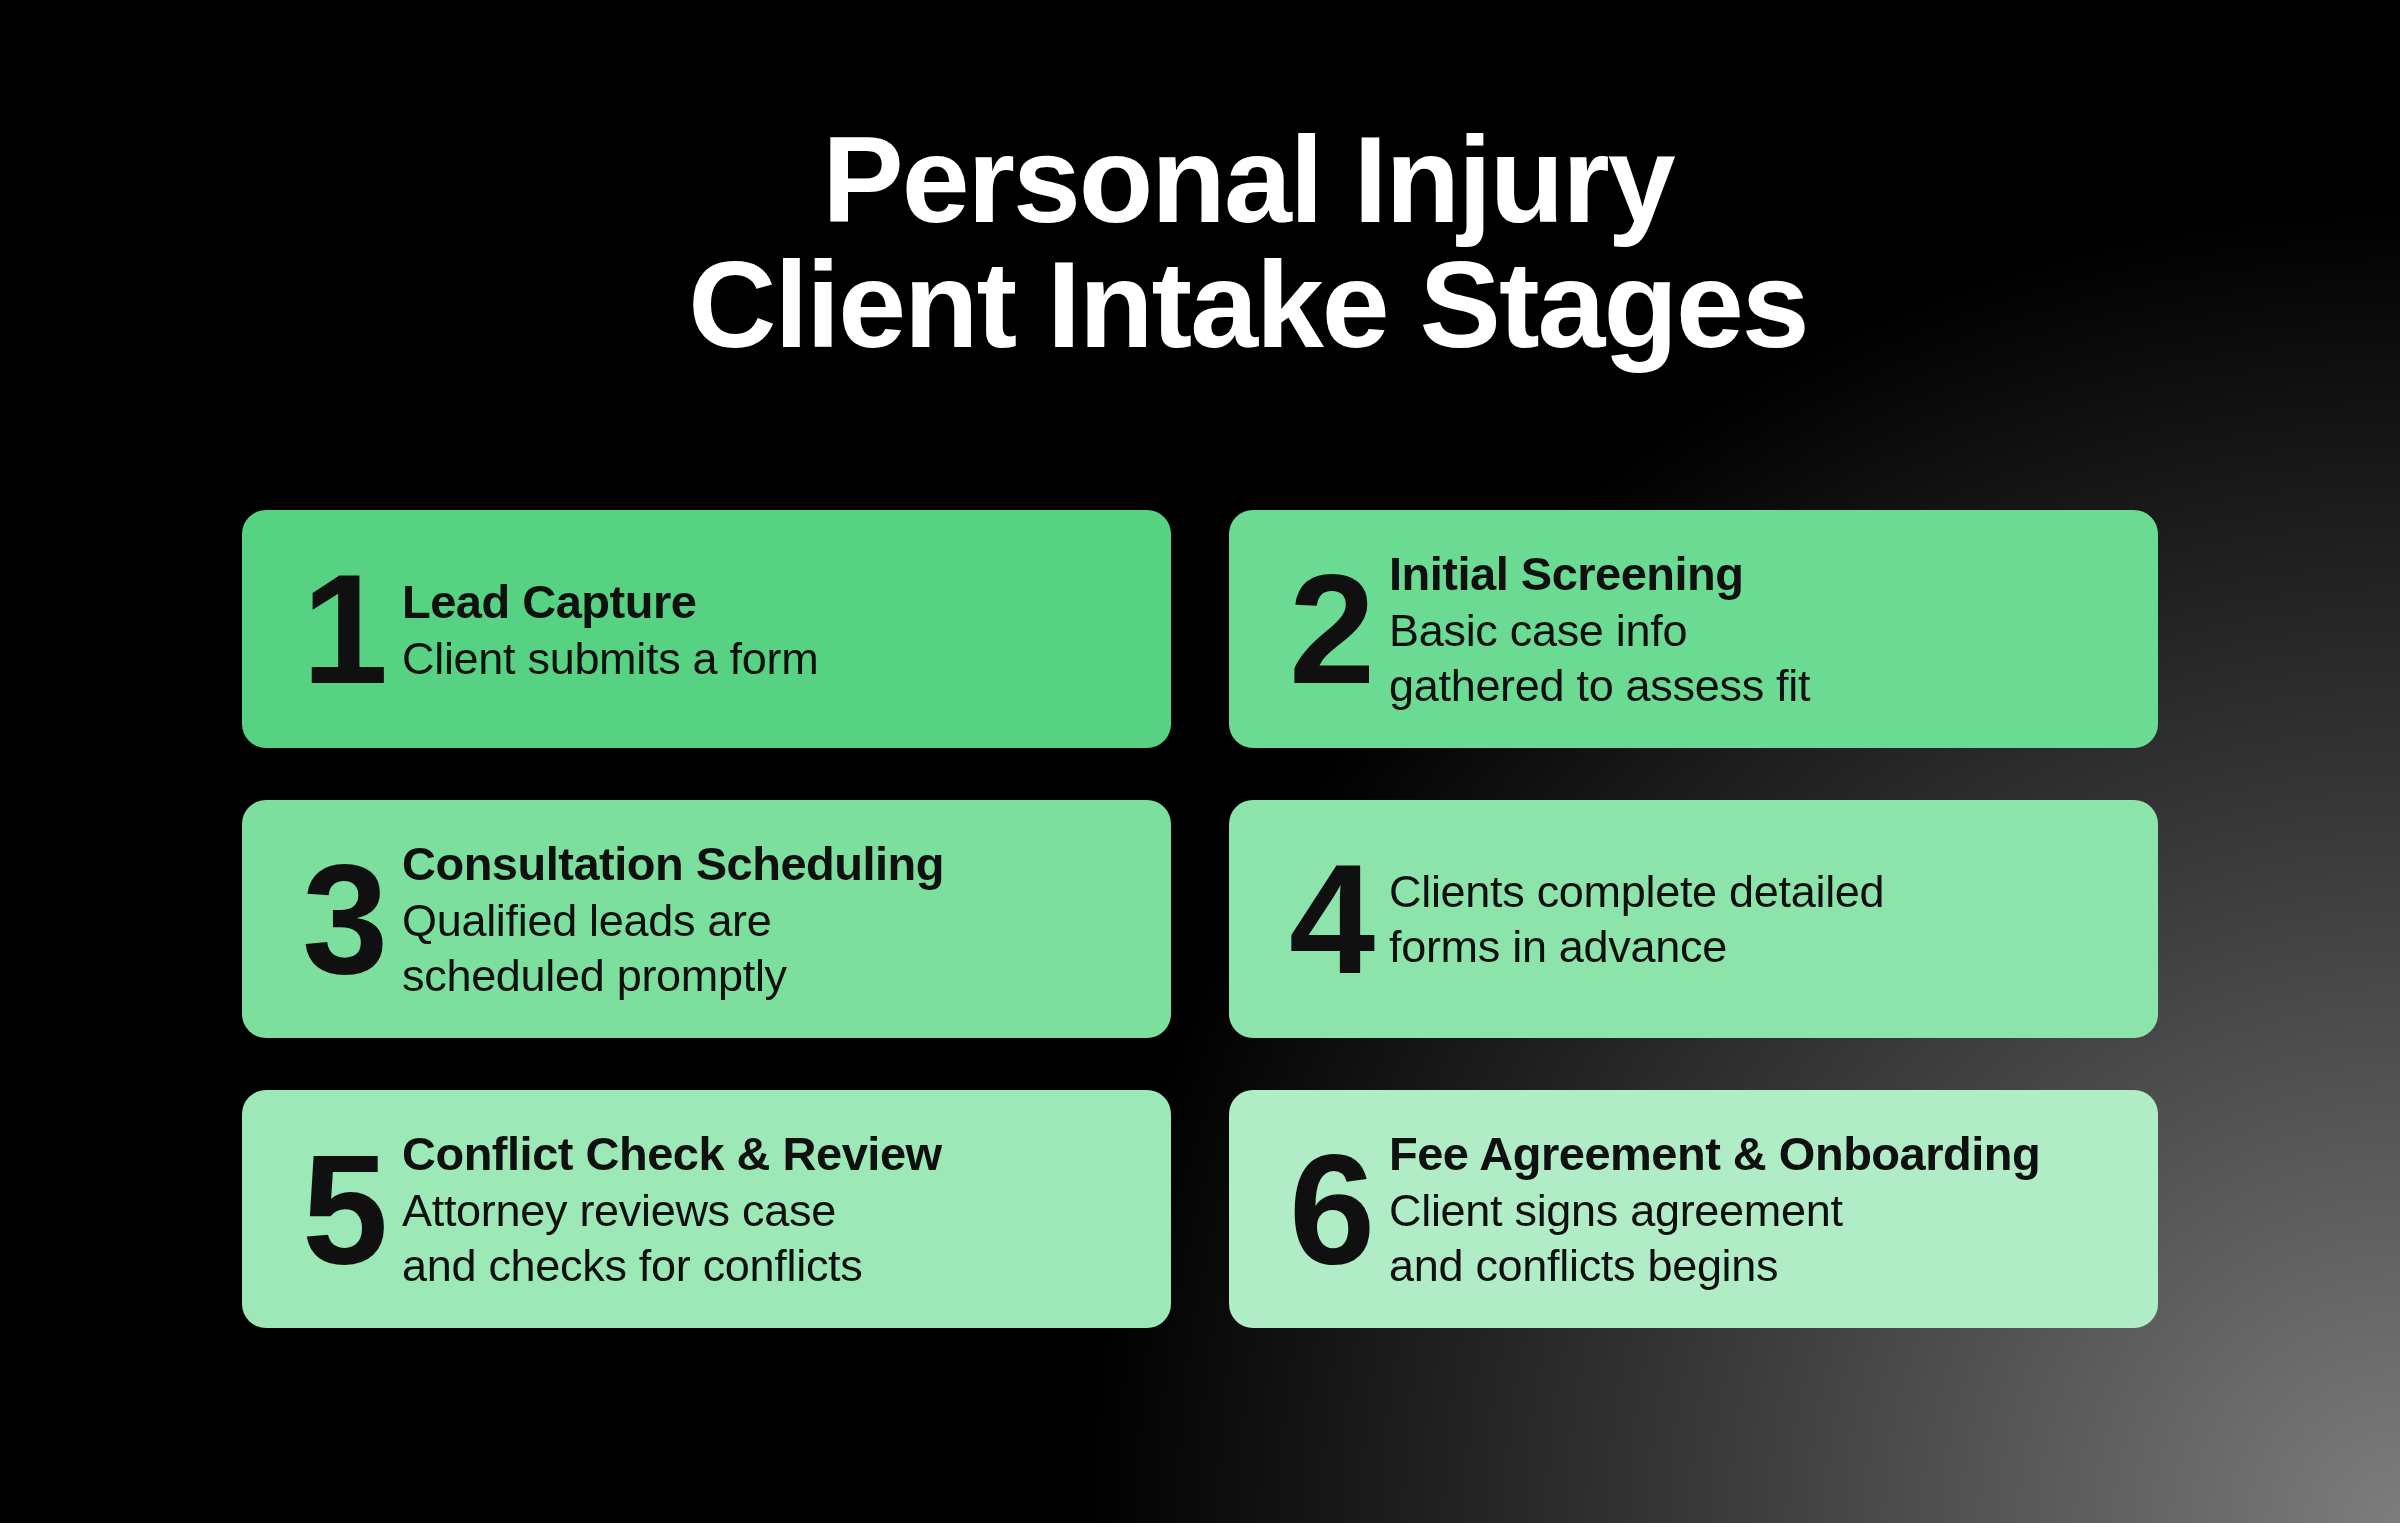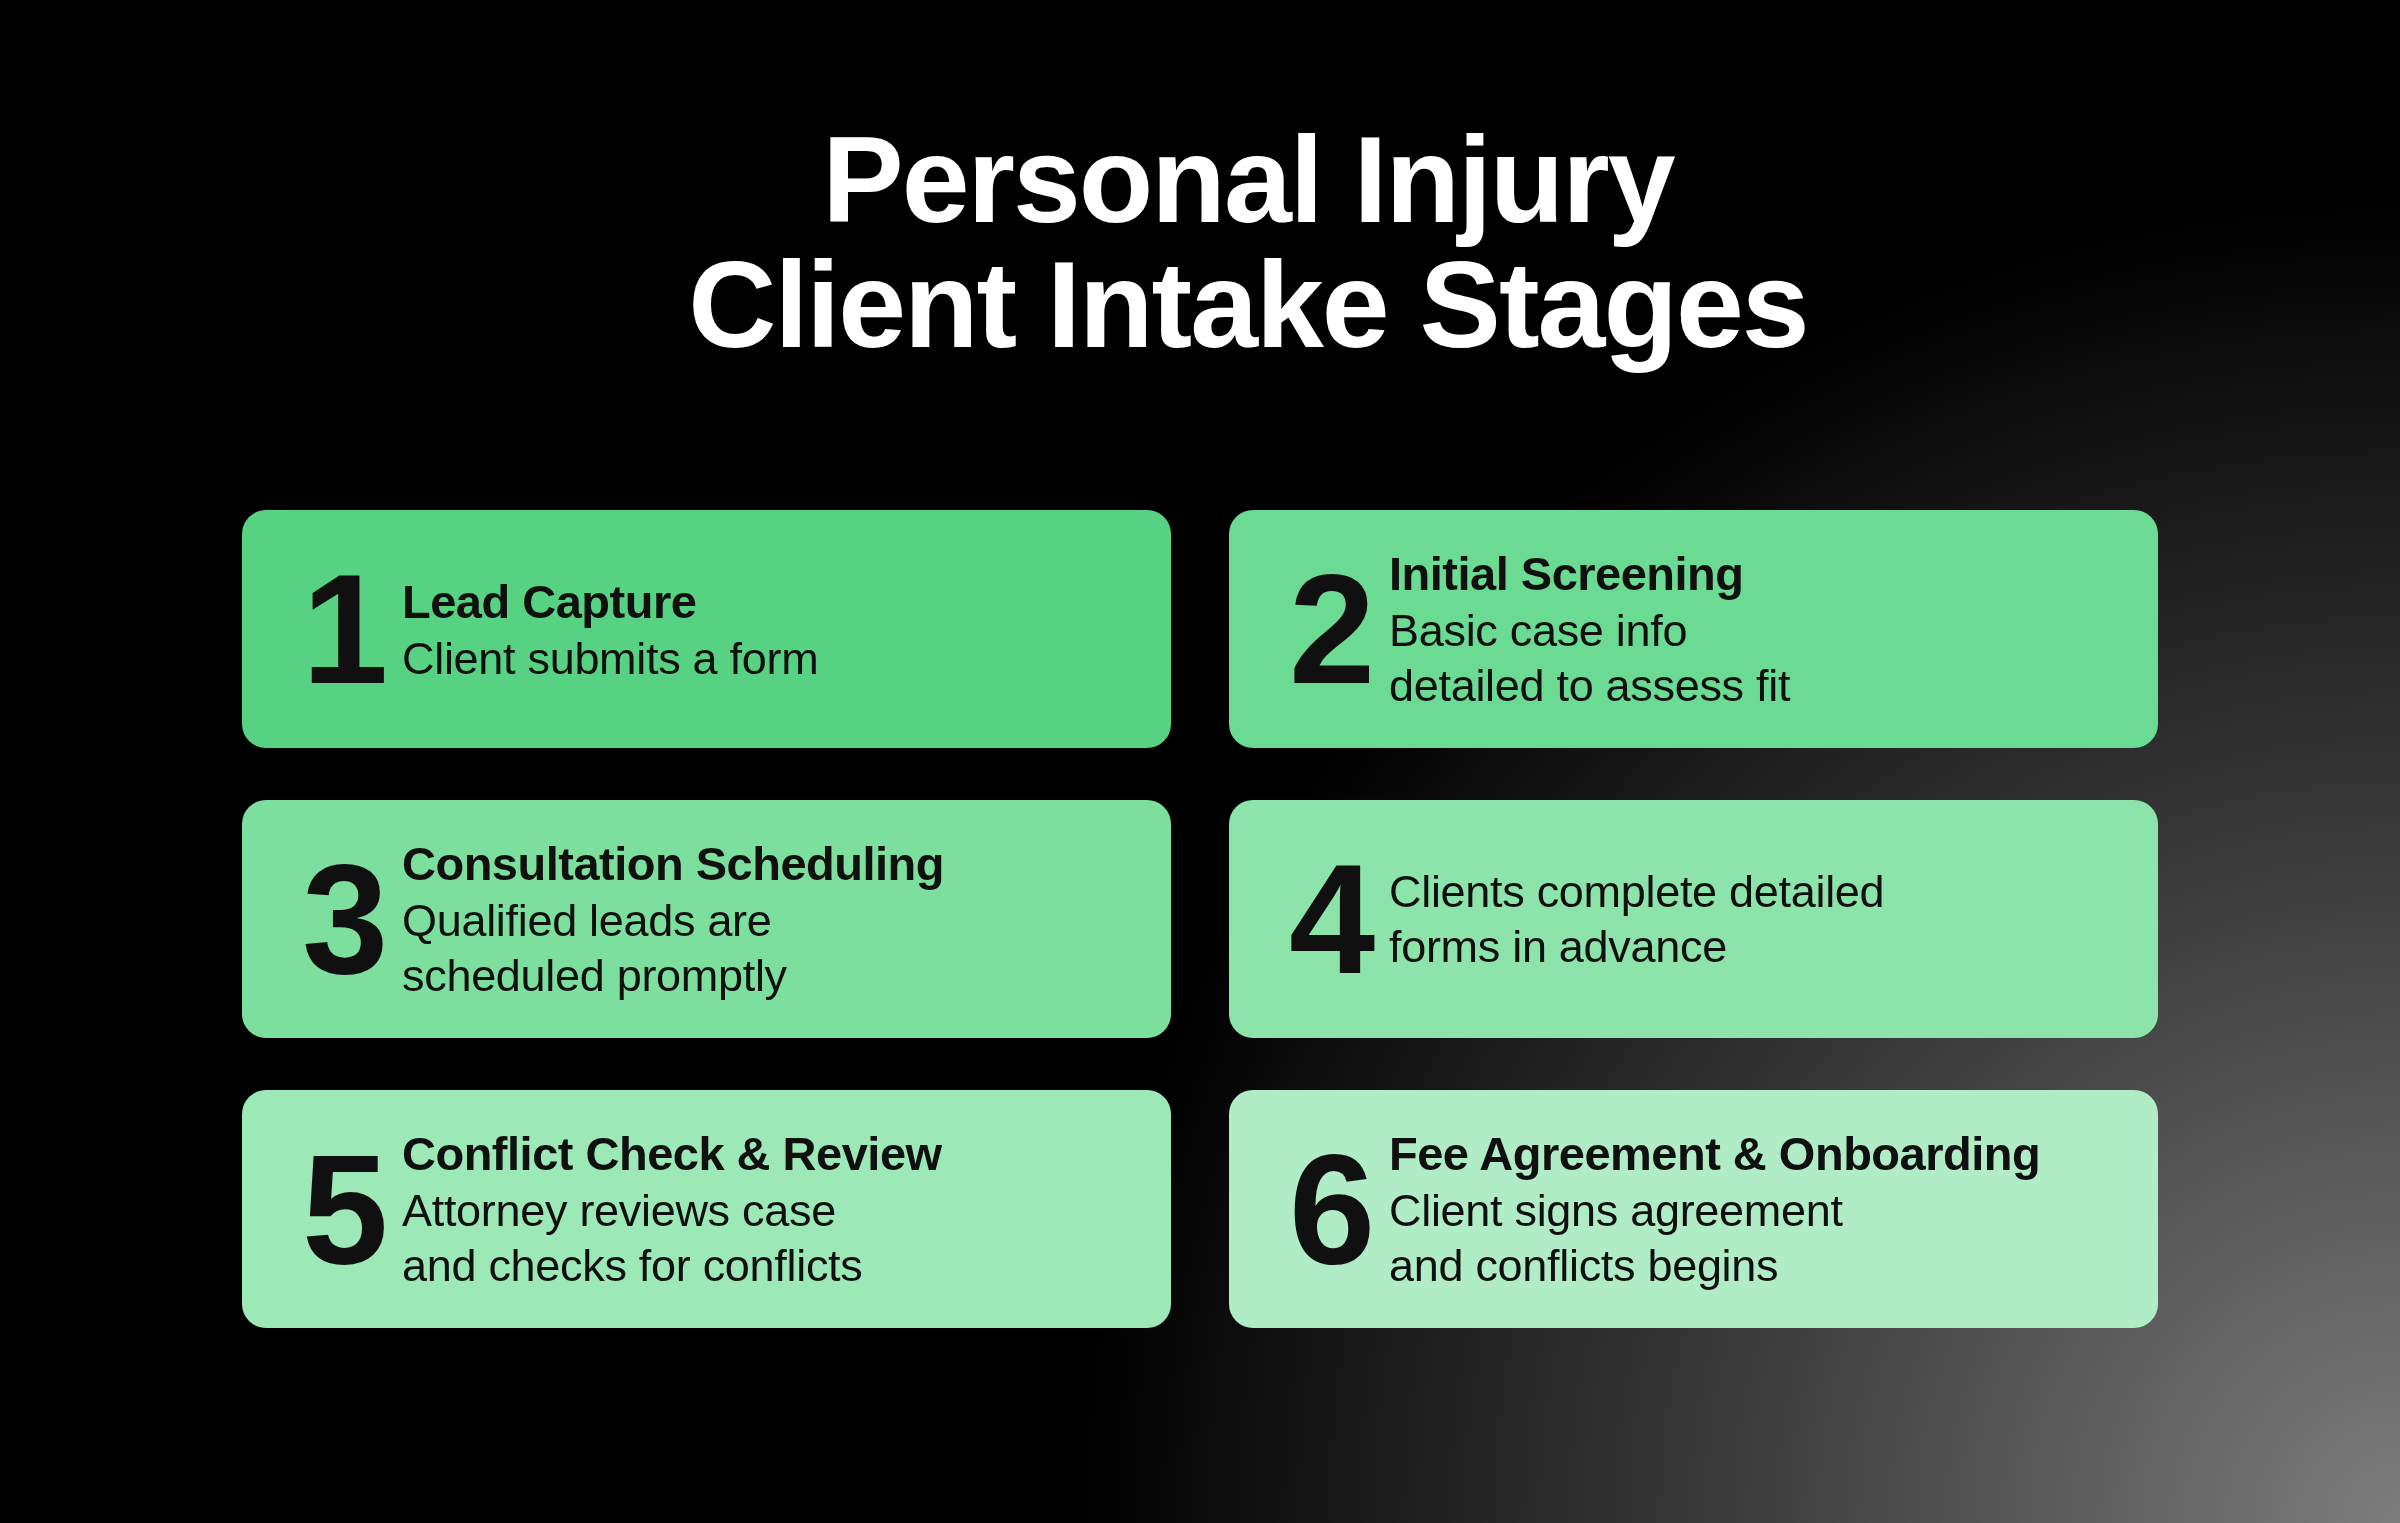--- a/index.html
+++ b/index.html
@@ -99,21 +99,21 @@
       <div class="card-title">Lead Capture</div>
       <div class="card-line">Client submits a form</div>
     </div>
   </section>
 
   <section class="card" style="background: rgb(107, 218, 146);">
     <div class="num">2</div>
     <div class="content">
       <div class="card-title">Initial Screening</div>
       <div class="card-line">Basic case info</div>
-      <div class="card-line">detailed to assess fit</div>
+      <div class="card-line">gathered to assess fit</div>
     </div>
   </section>
 
   <section class="card" style="background: rgb(124, 223, 157);">
     <div class="num">3</div>
     <div class="content">
       <div class="card-title">Consultation Scheduling</div>
       <div class="card-line">Qualified leads are</div>
       <div class="card-line">scheduled promptly</div>
     </div>

